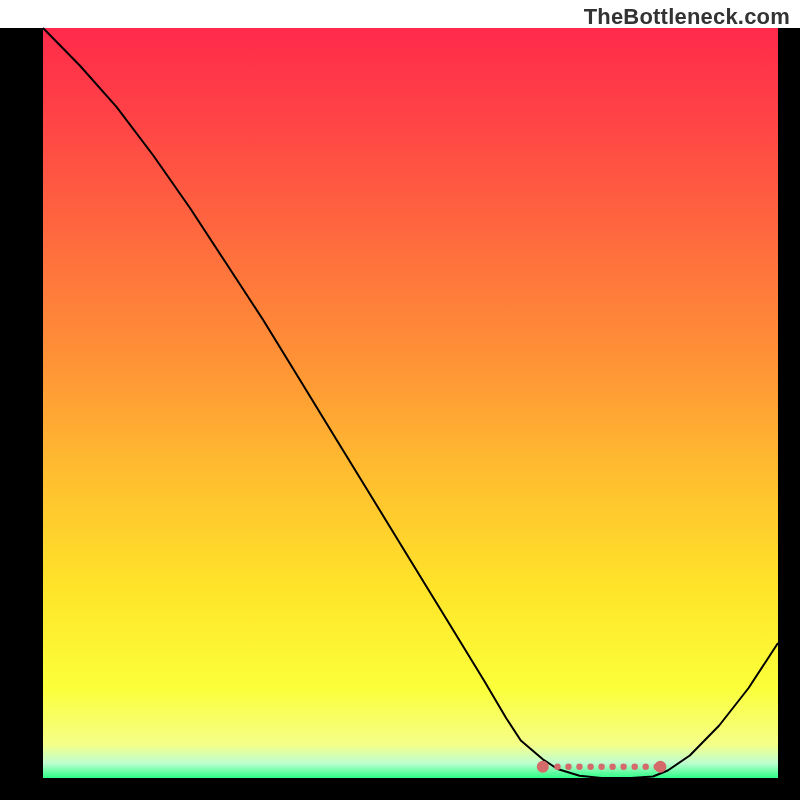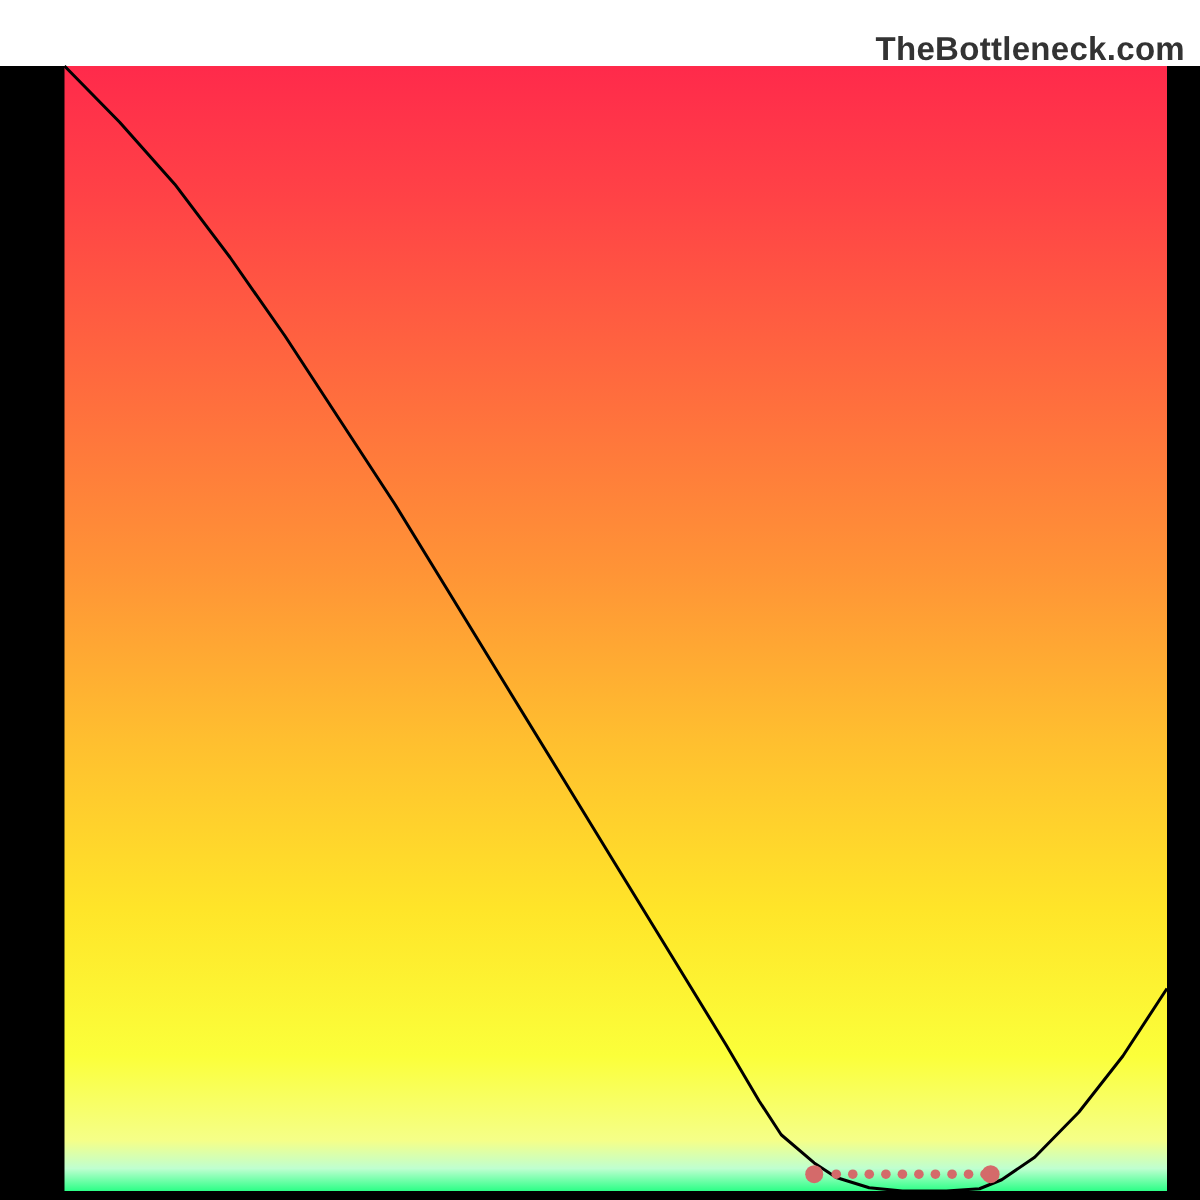--- a/index.html
+++ b/index.html
@@ -8,21 +8,20 @@
     width: 800px;
     height: 800px;
     overflow: hidden;
     background: #ffffff;
     font-family: Arial, Helvetica, sans-serif;
   }
   .wrap {
     position: relative;
     width: 800px;
     height: 567px;
-    margin-top: 16px;
   }
   .watermark {
     position: absolute;
     top: 4px;
     right: 10px;
     font-size: 22px;
     font-weight: bold;
     color: #333333;
     letter-spacing: 0.2px;
   }

